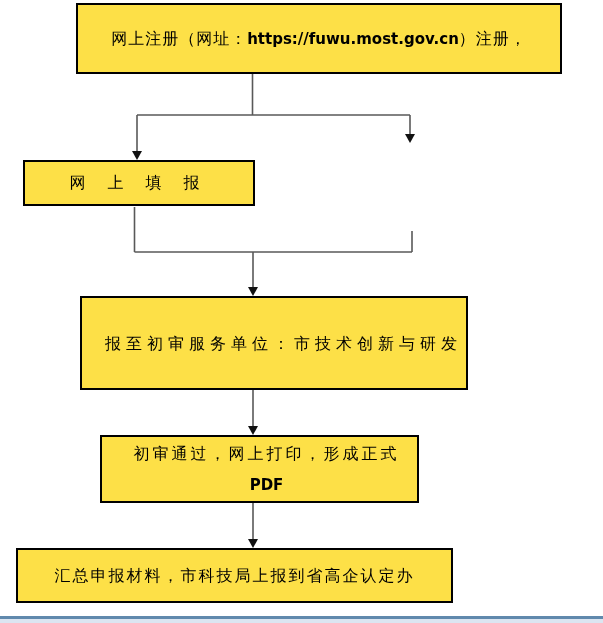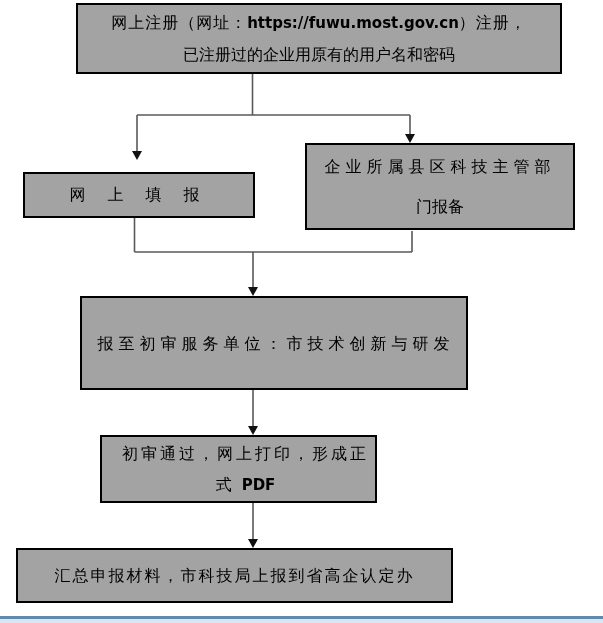--- a/index.html
+++ b/index.html
@@ -12,44 +12,44 @@
     width: 603px;
     height: 623px;
     background: var(--background, #ffffff);
     font-family: "Liberation Serif", serif;
     color: #000;
     overflow: hidden;
   }
   .node {
     position: absolute;
     border: 2px solid var(--box-border, #000000);
-    background: #a3a3a3;
+    background: #fde047;
     box-sizing: border-box;
     display: flex;
     flex-direction: column;
     justify-content: center;
     font-size: 16px;
     line-height: 30px;
   }
   .node.center { align-items: center; text-align: center; }
-  .node.left   { align-items: center; text-align: left; }
+  .node.left   { align-items: flex-end; text-align: left; }
   .latin-bold {
     font-family: "DejaVu Sans", sans-serif;
     font-weight: bold;
     letter-spacing: 0;
     font-size: 15px;
   }
   #node-register        { left: 76px;  top: 3px;   width: 486px; height: 71px; line-height: 32px; }
   #node-register .l1    { letter-spacing: 1px; }
-  #node-online-filing   { left: 23px;  top: 172px; width: 232px; height: 46px; letter-spacing: 9px; }
+  #node-online-filing   { left: 23px;  top: 160px; width: 232px; height: 46px; letter-spacing: 9px; }
   #node-county-report   { left: 305px; top: 143px; width: 270px; height: 87px; line-height: 40px; }
   #node-county-report .l1 { letter-spacing: 5px; }
   #node-initial-review  { left: 80px;  top: 296px; width: 388px; height: 94px; line-height: 29px; padding-left: 8px; padding-right: 4px; }
   #node-initial-review .l1 { letter-spacing: 5px; }
-  #node-print           { left: 100px; top: 435px; width: 277px; height: 68px; line-height: 31px; padding-left: 14px; }
+  #node-print           { left: 100px; top: 435px; width: 319px; height: 68px; line-height: 31px; padding-left: 14px; }
   #node-print .l1       { letter-spacing: 3px; }
   #node-submit          { left: 16px;  top: 548px; width: 437px; height: 55px; letter-spacing: 2px; }
   #connectors {
     position: absolute;
     left: 0; top: 0;
     width: 603px; height: 623px;
     pointer-events: none;
   }
   .shaft { stroke: var(--connector, #595959); stroke-width: 1.6; fill: none; }
   .head  { fill: var(--arrowhead, #111111); stroke: none; }
@@ -91,31 +91,26 @@
 
     <path class="shaft" d="M253,390 V426"></path>
     <polygon class="head" points="248,426 258,426 253,435"></polygon>
 
     <path class="shaft" d="M253,503 V539"></path>
     <polygon class="head" points="248,539 258,539 253,548"></polygon>
   </svg>
 
   <div class="node center" id="node-register">
     <div class="l1"><span>网上注册（网址：</span><span class="latin-bold">https://fuwu.most.gov.cn</span><span>）注册，</span></div>
-    <div class="l2">已注册过的企业用原有的用户名和密码</div>
   </div>
 
   <div class="node center" id="node-online-filing">
     <div>网 上 填 报</div>
   </div>
 
-  <div class="node center" id="node-county-report">
-    <div class="l1">企业所属县区科技主管部</div>
-    <div class="l2">门报备</div>
-  </div>
 
   <div class="node left" id="node-initial-review">
     <div class="l1">报至初审服务单位：市技术创新与研发</div>
   </div>
 
   <div class="node center" id="node-print">
     <div class="l1"><span>初审通过，网上打印，形成正式 </span><span class="latin-bold">PDF</span></div>
   </div>
 
   <div class="node center" id="node-submit">

